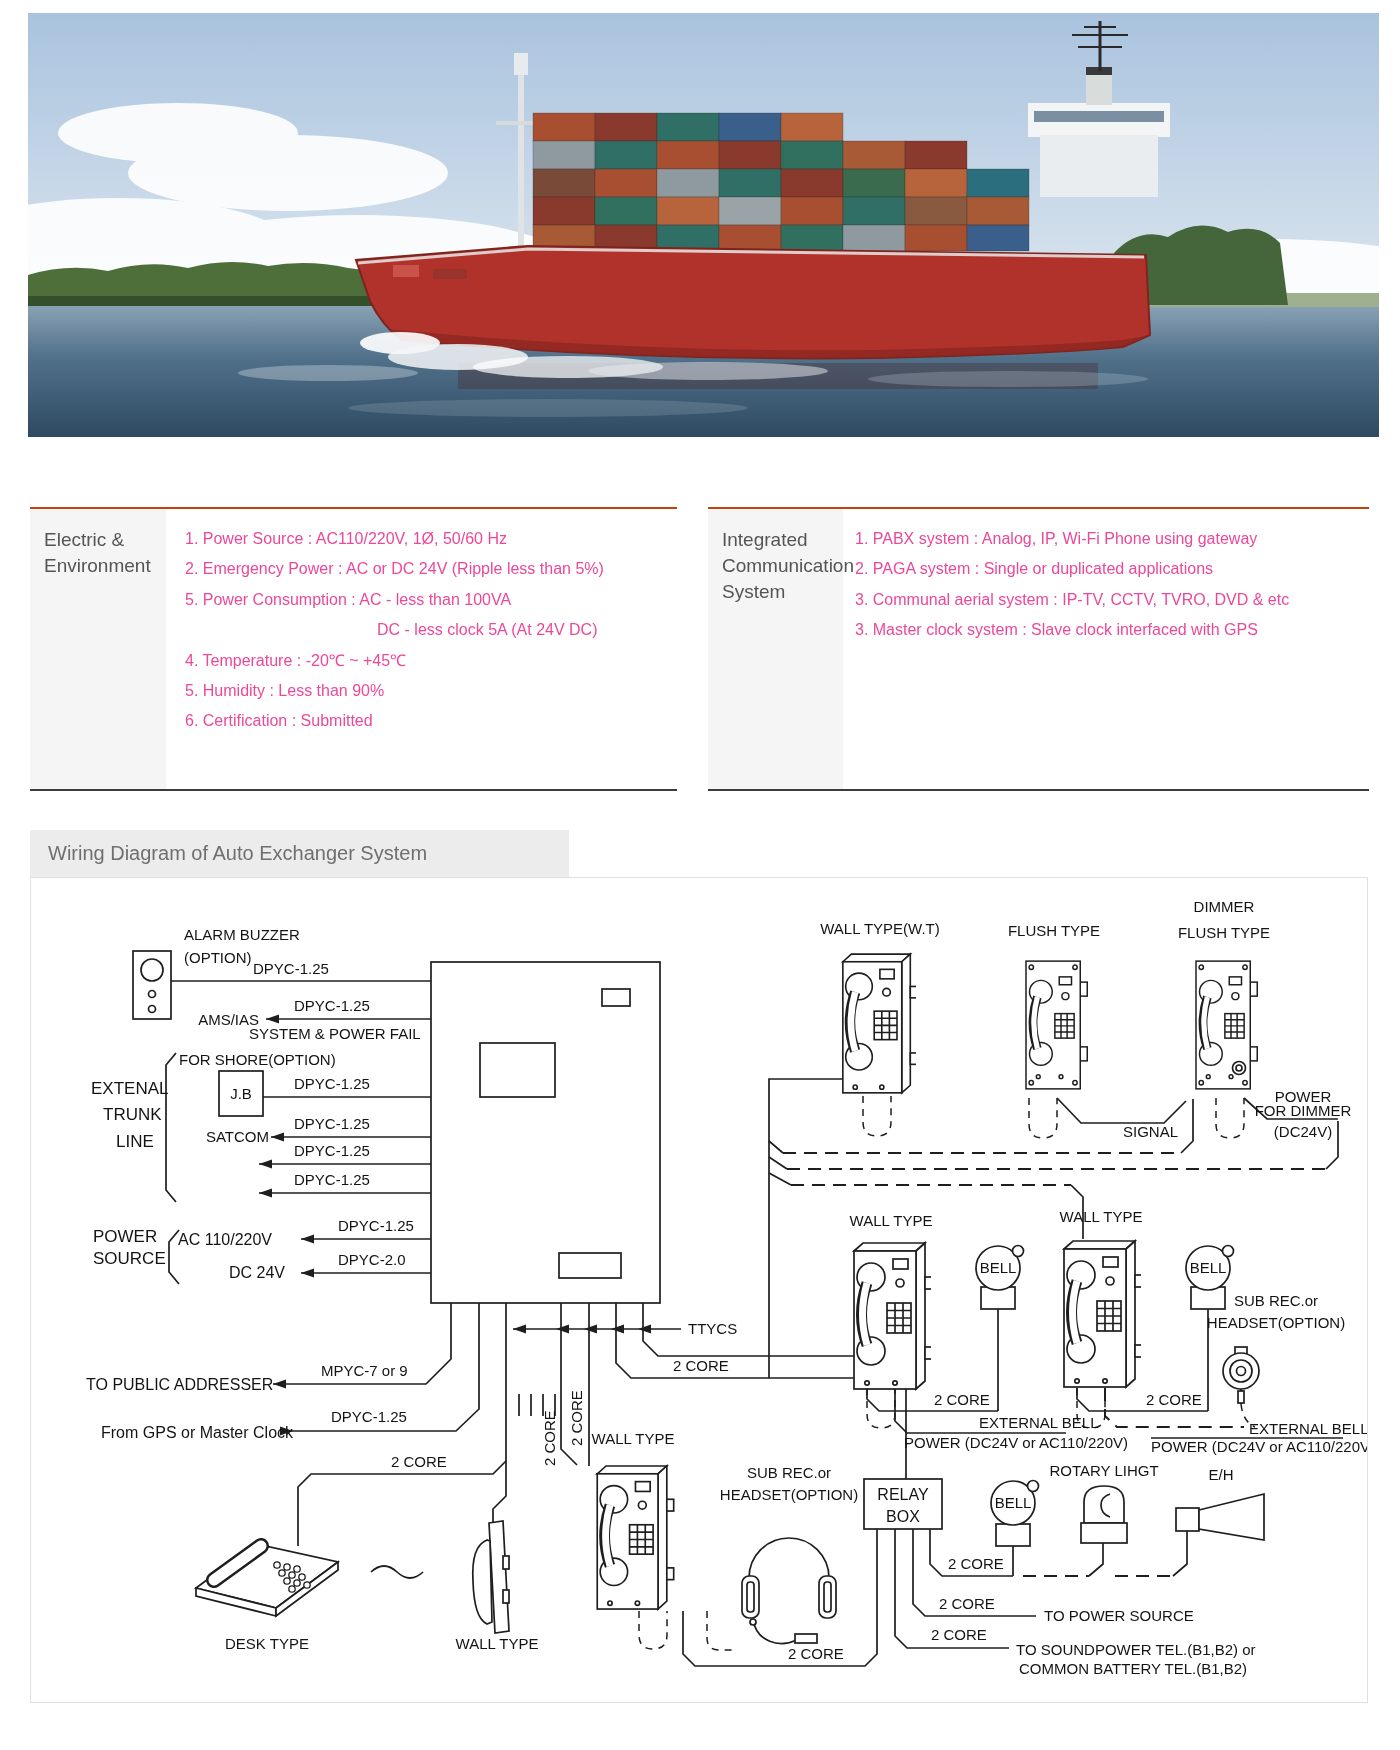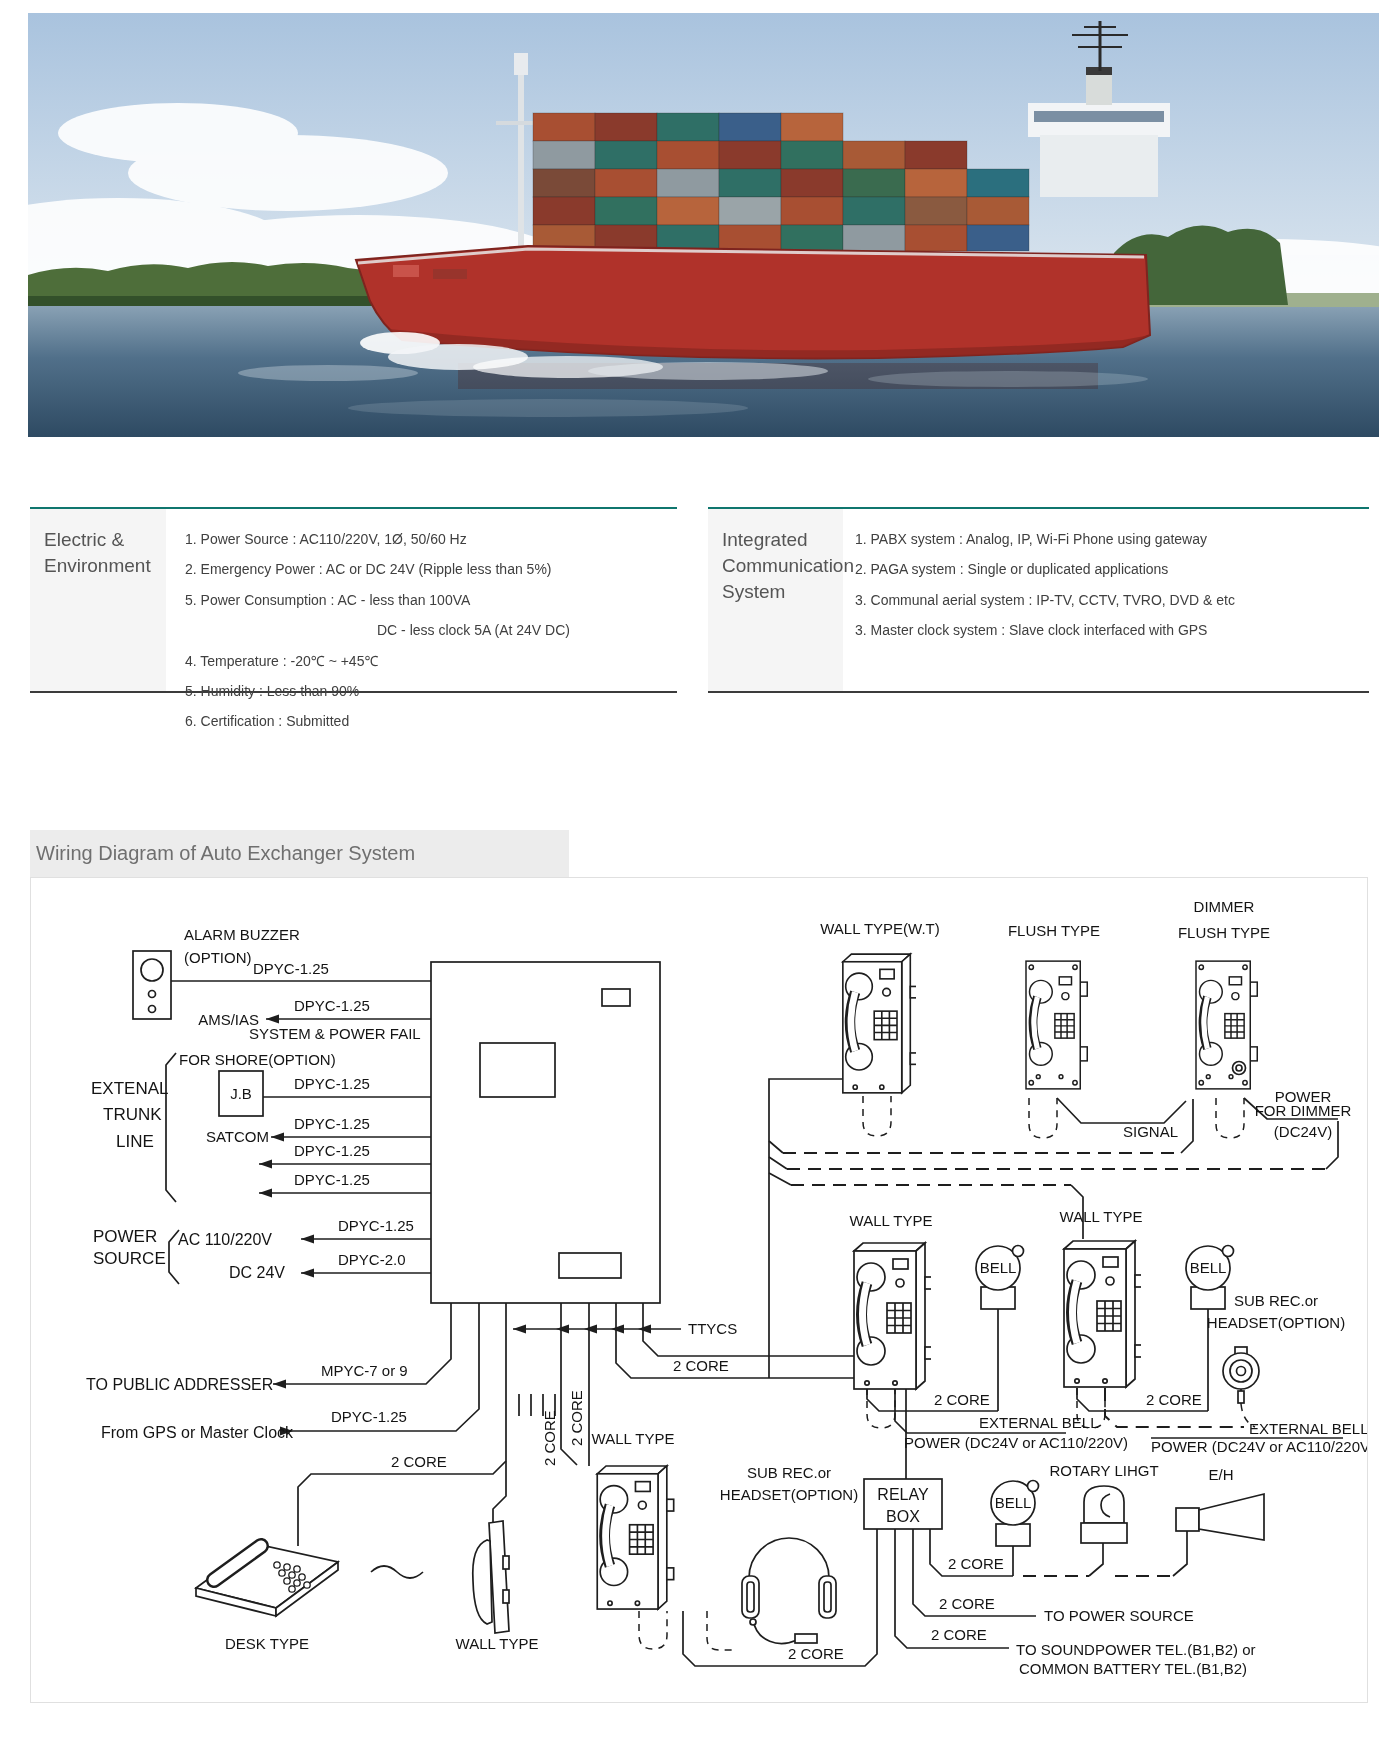--- a/index.html
+++ b/index.html
@@ -1,31 +1,31 @@
 <!DOCTYPE html>
 <html><head>
 <meta charset="utf-8">
 <style>
   html,body{margin:0;padding:0;background:#fff;}
   #page{position:relative;width:1400px;height:1750px;background:#ffffff;overflow:hidden;
         font-family:"Liberation Sans",sans-serif;}
   .photo{position:absolute;left:28px;top:13px;width:1351px;height:424px;overflow:hidden;}
-  .spec{position:absolute;top:507px;height:186px;border-top:2px solid #0f766e;border-bottom:2px solid #3b3b3b;box-sizing:border-box;}
+  .spec{position:absolute;top:507px;height:284px;border-top:2px solid #c2410c;border-bottom:2px solid #3b3b3b;box-sizing:border-box;}
   .spec-left{left:30px;width:647px;}
   .spec-right{left:708px;width:661px;}
   .spec .hdr{position:absolute;left:0;top:0;bottom:0;background:#f5f5f5;color:#555;
              font-size:19px;line-height:26px;padding:18px 0 0 14px;box-sizing:border-box;}
   .spec-left .hdr{width:136px;}
   .spec-right .hdr{width:135px;}
-  .spec .body{position:absolute;top:15px;color:#404040;font-size:14px;line-height:30.4px;white-space:nowrap;}
+  .spec .body{position:absolute;top:15px;color:#ec4899;font-size:16px;line-height:30.4px;white-space:nowrap;}
   .spec-left .body{left:155px;}
   .spec-right .body{left:147px;}
   .indent{padding-left:192px;}
   .diag-title{position:absolute;left:30px;top:830px;width:539px;height:47px;background:#ececec;
-              color:#6f6f6f;font-size:20px;line-height:47px;padding-left:6px;box-sizing:border-box;}
+              color:#6f6f6f;font-size:20px;line-height:47px;padding-left:18px;box-sizing:border-box;}
   .diag-box{position:absolute;left:30px;top:877px;width:1338px;height:826px;border:1px solid #e0e0e0;box-sizing:border-box;}
   svg{display:block;}
   .w{fill:none;stroke:#1e1e1e;stroke-width:1.7px;}
   .wd{fill:none;stroke:#1e1e1e;stroke-width:2px;stroke-dasharray:13 8;}
   .pu{fill:none;stroke:#1e1e1e;stroke-width:1.5px;stroke-dasharray:7 6;}
   .sh{fill:#ffffff;stroke:#1e1e1e;stroke-width:1.7px;}
   .ar{fill:#1e1e1e;}
   text{fill:#141414;font-family:"Liberation Sans",sans-serif;font-size:15px;}
   .t17{font-size:17px;}
   .t16{font-size:16px;}

